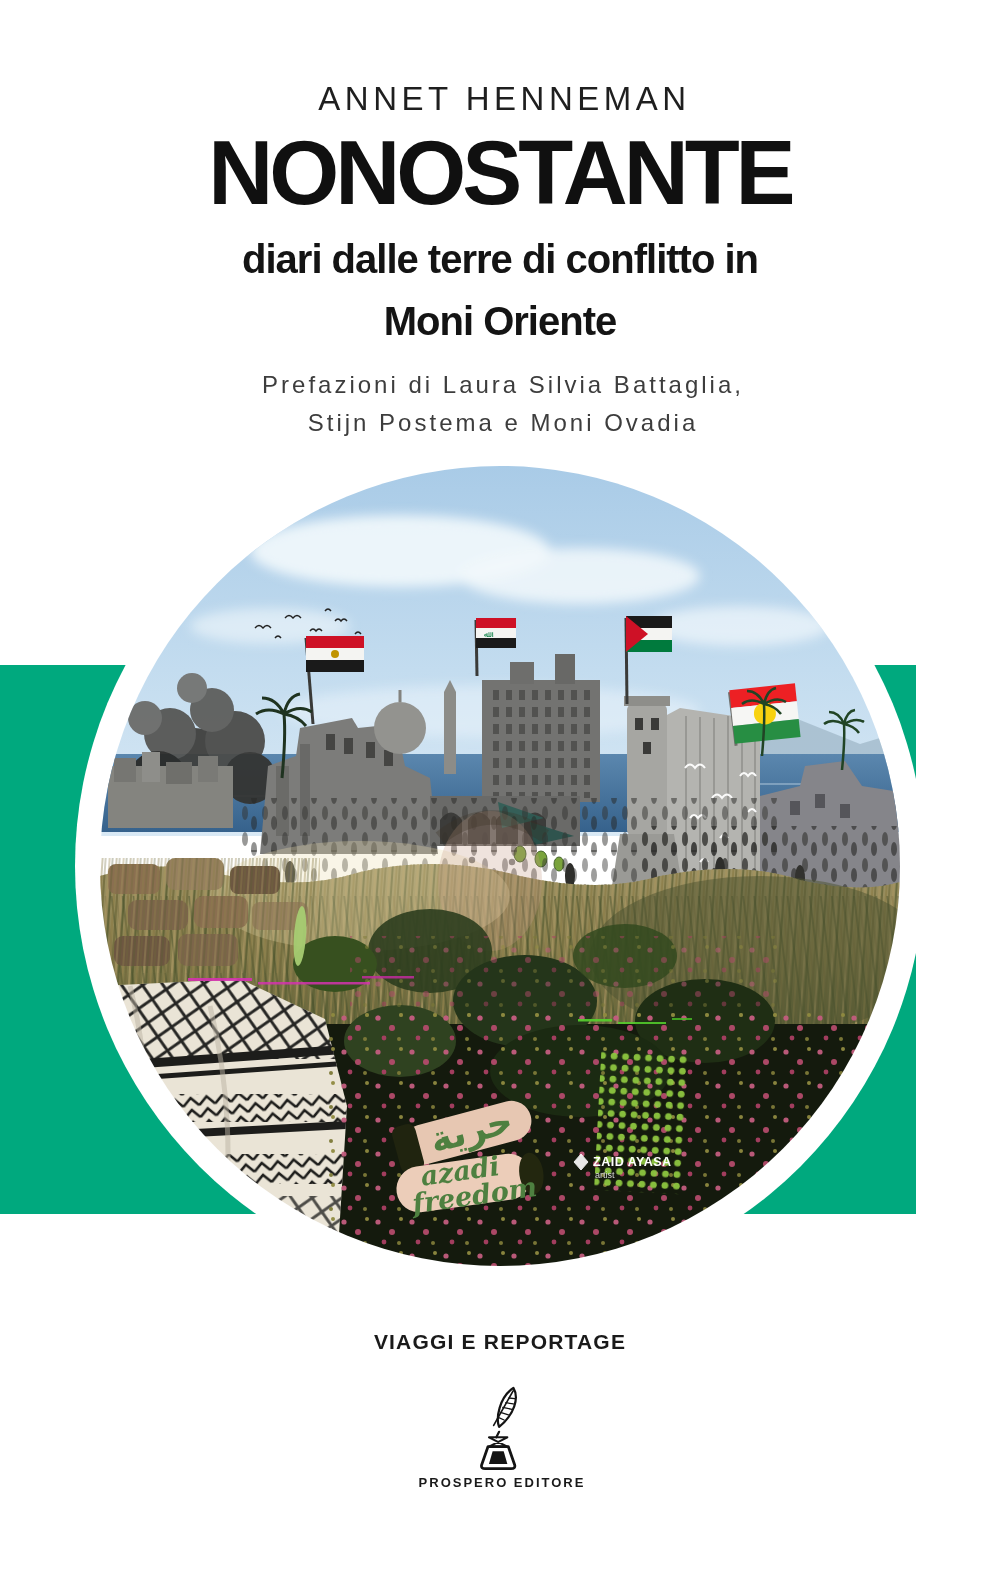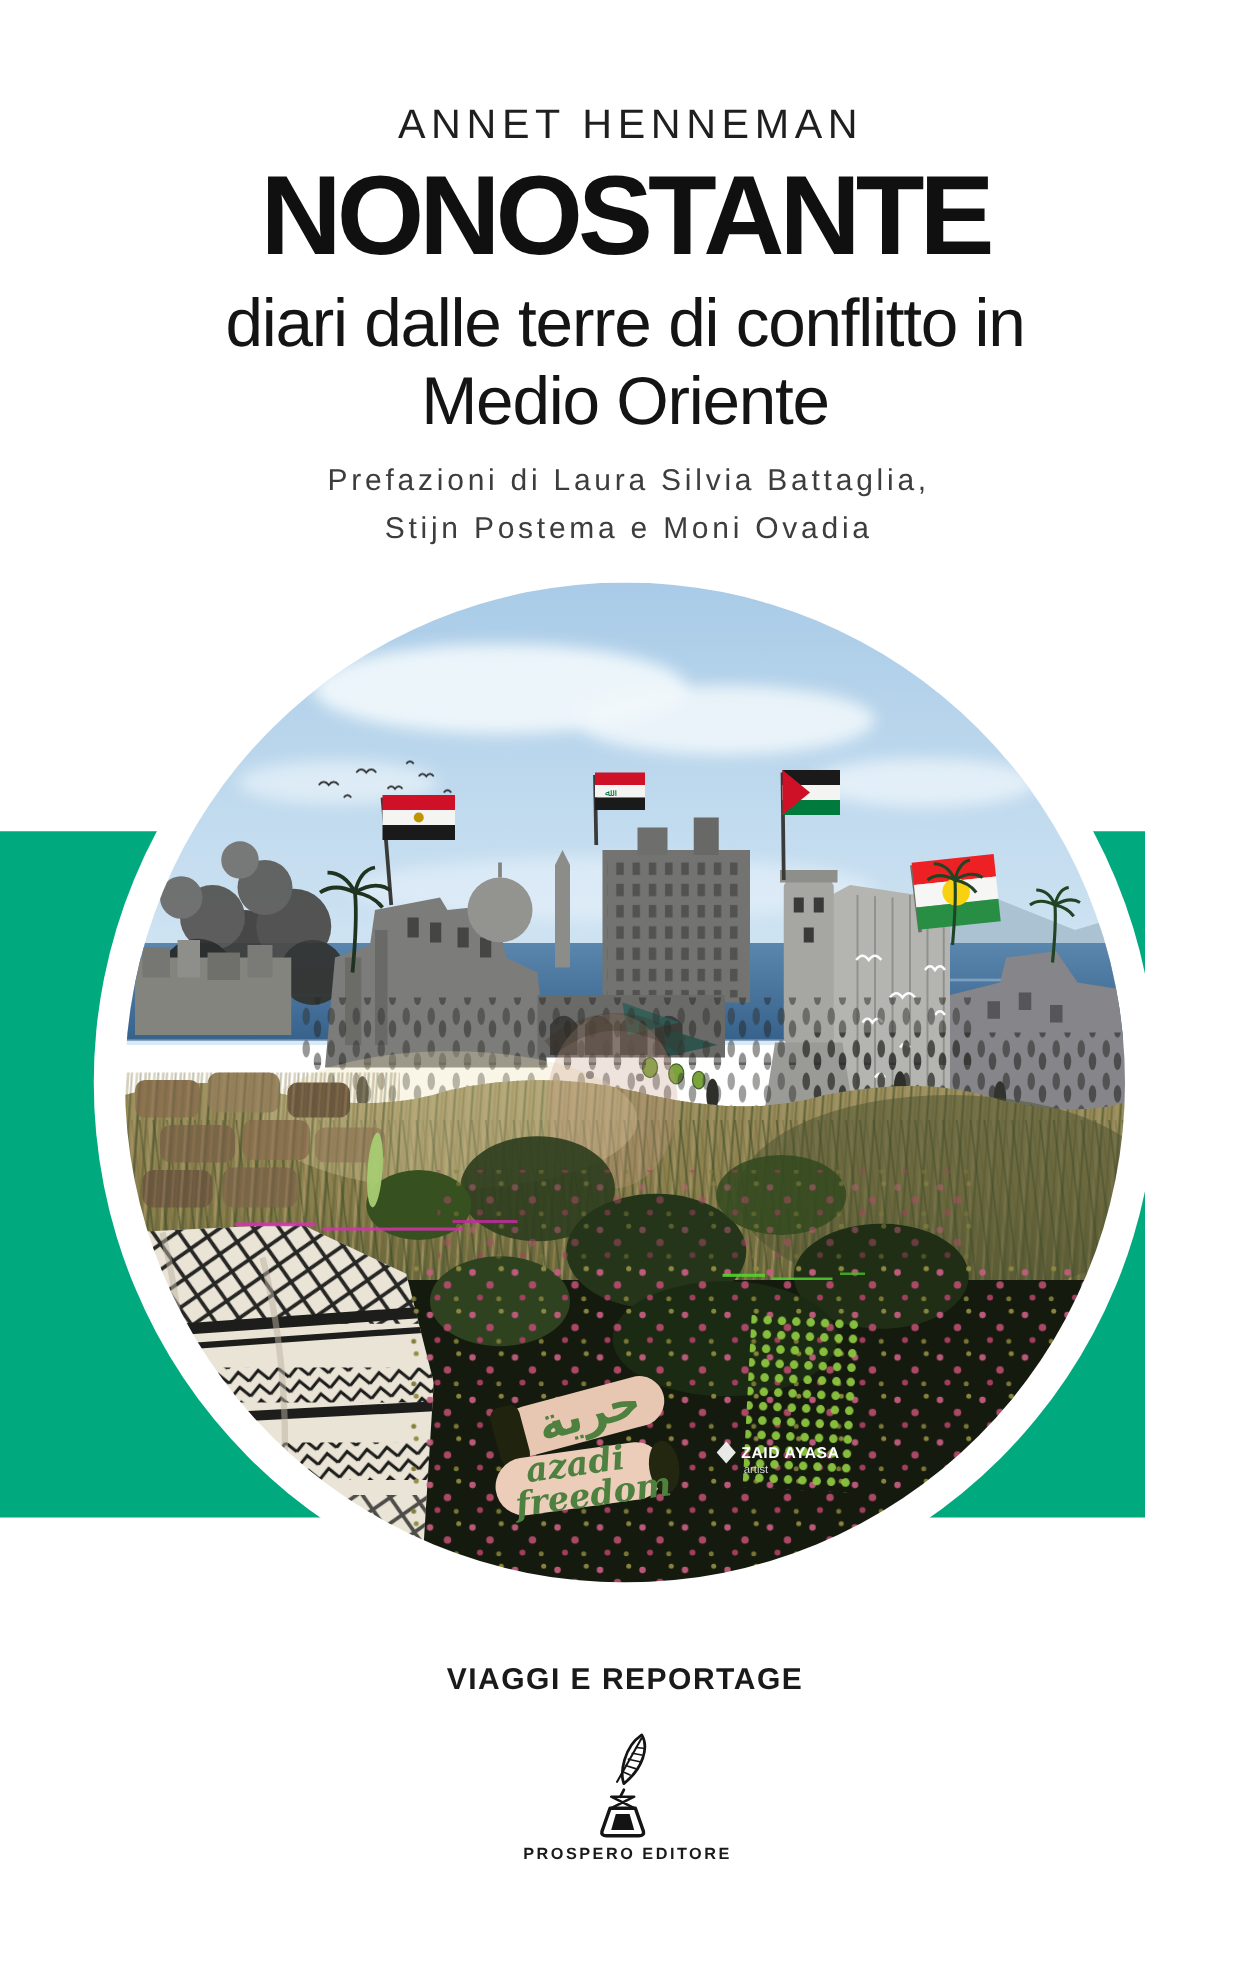--- a/index.html
+++ b/index.html
@@ -1,39 +1,39 @@
 <!DOCTYPE html>
 <html><head>
 <meta charset="utf-8">
 <style>
   html,body{margin:0;padding:0;background:#ffffff;}
   .cover{position:relative;width:916px;height:1583px;background:#ffffff;overflow:hidden;
          font-family:"Liberation Sans",sans-serif;}
   .ctext{position:absolute;left:0;width:1000px;text-align:center;white-space:nowrap;}
   .author{top:80px;font-size:33px;font-weight:400;letter-spacing:4.5px;padding-left:4.5px;color:#1f1f1f;}
   .title{top:122px;font-size:90px;font-weight:800;letter-spacing:-4px;color:#101010;}
-  .subtitle{top:228px;font-size:54px;line-height:62px;font-weight:400;letter-spacing:-1px;color:#141414;}
+  .subtitle{top:228px;font-size:40px;line-height:62px;font-weight:700;letter-spacing:-1px;color:#141414;}
   .preface{top:366px;font-size:24px;line-height:38px;font-weight:400;letter-spacing:3px;padding-left:3px;color:#3d3d3d;}
   .band{position:absolute;left:0;top:665px;width:1000px;height:549px;background:#00a97e;}
   .ring{position:absolute;left:75px;top:441px;width:850px;height:850px;border-radius:50%;background:#ffffff;}
   .photo{position:absolute;left:100px;top:466px;width:800px;height:800px;}
-  .series{top:1330px;font-size:24px;font-weight:800;letter-spacing:1.2px;color:#1a1a1a;}
+  .series{top:1330px;font-size:21px;font-weight:800;letter-spacing:1.2px;color:#1a1a1a;}
   .logo{position:absolute;left:450px;top:1384px;width:100px;height:92px;}
   .publisher{top:1475px;font-size:13px;font-weight:700;letter-spacing:2px;padding-left:2px;color:#1a1a1a;}
 </style>
 </head>
 <body>
 
 <div class="cover">
 
   <div class="ctext author">ANNET HENNEMAN</div>
   <div class="ctext title">NONOSTANTE</div>
   <div class="ctext subtitle">
     <div>diari dalle terre di conflitto in</div>
-    <div>Medio Oriente</div>
+    <div>Moni Oriente</div>
   </div>
   <div class="ctext preface">
     <div>Prefazioni di Laura Silvia Battaglia,</div>
     <div>Stijn Postema e Moni Ovadia</div>
   </div>
 
   <div class="band"></div>
   <div class="ring"></div>
 
   <svg class="photo" viewBox="0 0 800 800">

